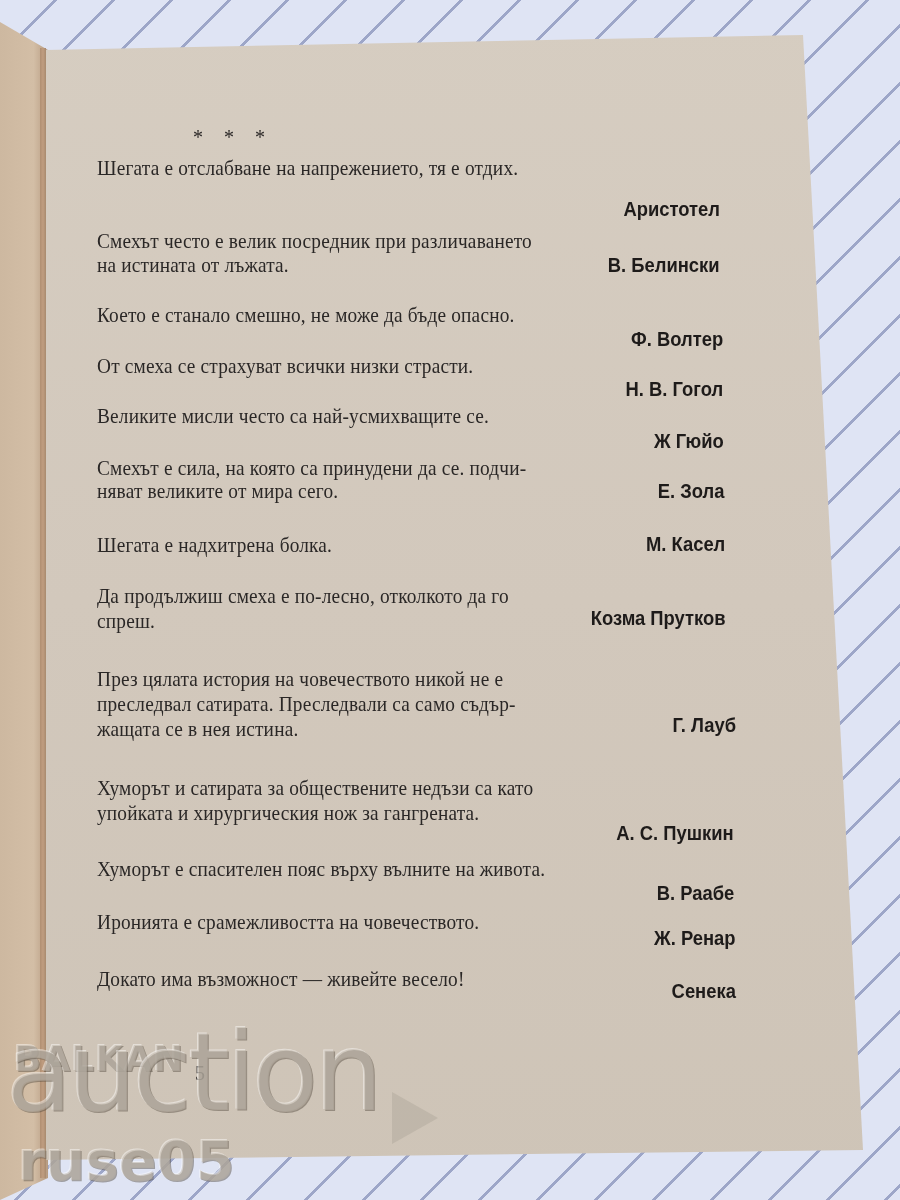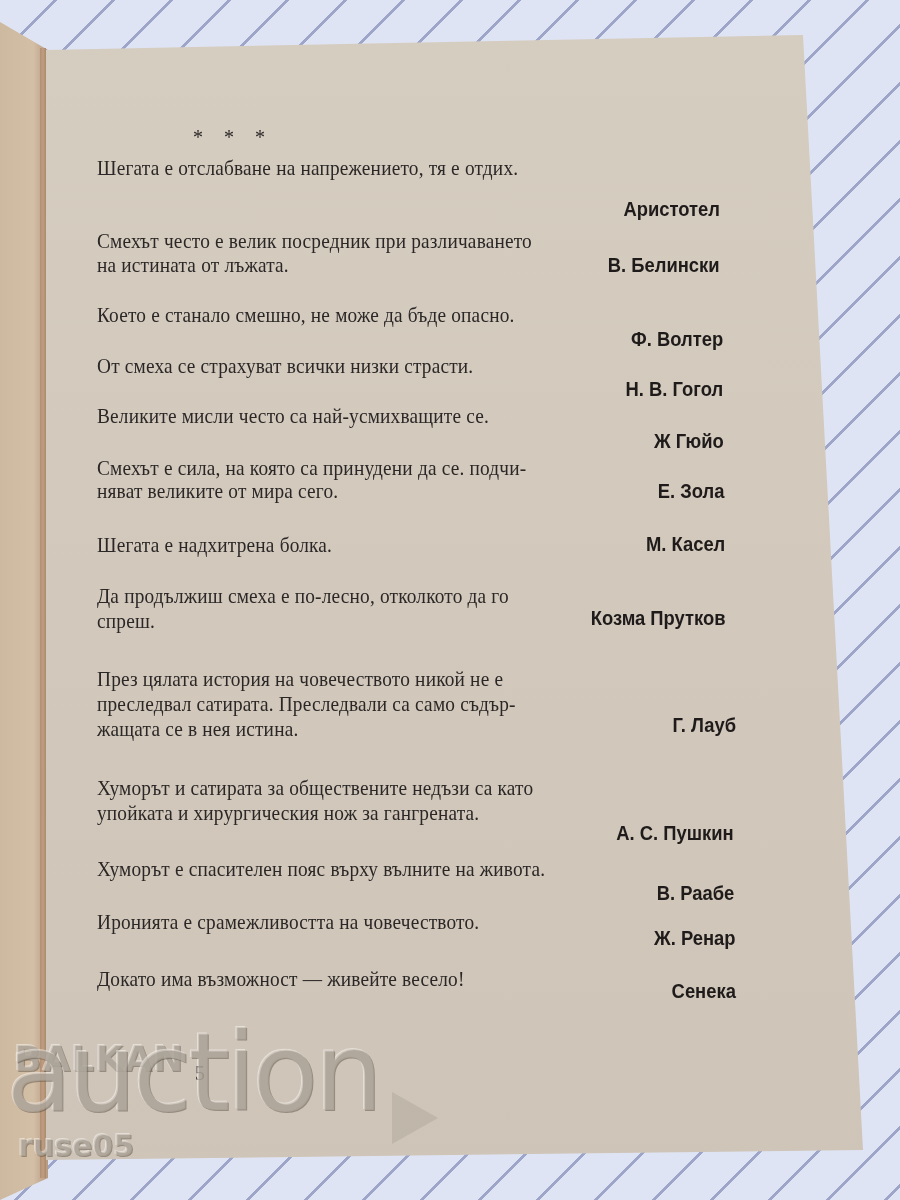--- a/index.html
+++ b/index.html
@@ -33,21 +33,21 @@
   }
   .stars { position:absolute; left:193px; top:126px; font-size:20px; color:#2a2726; letter-spacing:8px; }
   .pagenum { position:absolute; left:195px; top:1062px; font-size:20px; color:#2a2726; }
   .wm {
     position:absolute; font-family:"DejaVu Sans", sans-serif; font-weight:bold;
     color: rgba(190,180,168,0.55);
     text-shadow: 1px 1px 0 rgba(80,70,60,0.45), -1px -1px 0 rgba(255,255,255,0.45);
   }
   .wm-balkan { left:14px; top:1038px; font-size:36px; letter-spacing:1px; }
   .wm-auction { left:6px; top:1010px; font-size:108px; letter-spacing:-4px; font-weight:normal;text-align:right; }
-  .wm-ruse { left:18px; top:1128px; font-size:30px; }
+  .wm-ruse { left:18px; top:1128px; font-size:56px; }
   .wm-arrow {
     position:absolute; left:392px; top:1092px; width:0; height:0;
     border-top:26px solid transparent; border-bottom:26px solid transparent;
     border-left:46px solid rgba(185,176,164,0.7);
   }
 </style>
 </head>
 <body>
 
 <div class="left-page"></div>

